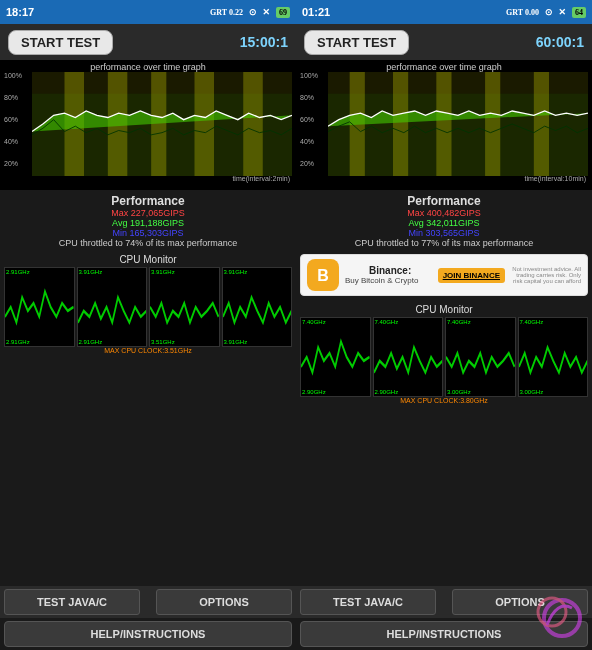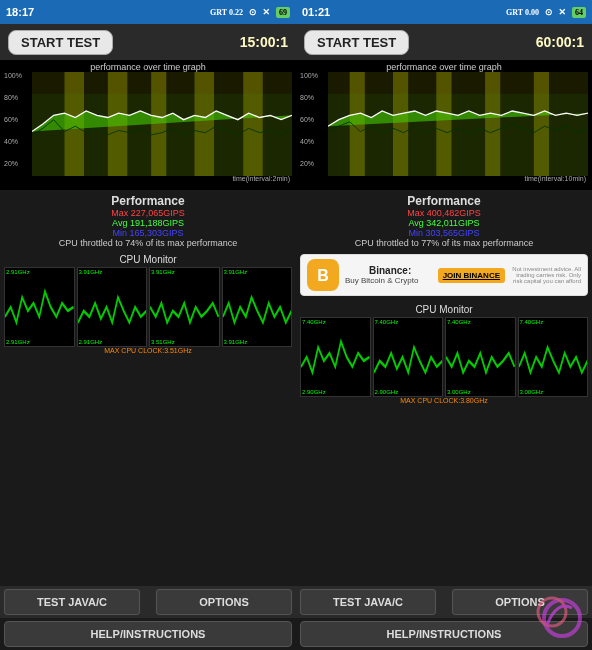--- a/index.html
+++ b/index.html
@@ -53,21 +53,21 @@
       background: #e8e8e8;
       border: 1px solid #aaa;
       border-radius: 8px;
       padding: 4px 12px;
       font-size: 13px;
       font-weight: bold;
       color: #222;
       cursor: pointer;
     }
     .timer-text {
-      color: #fef9c3;
+      color: #7dd3fc;
       font-size: 14px;
       font-weight: bold;
     }
     .graph-section {
       background: #000;
       padding: 2px 4px;
       position: relative;
       height: 130px;
     }
     .graph-title {

